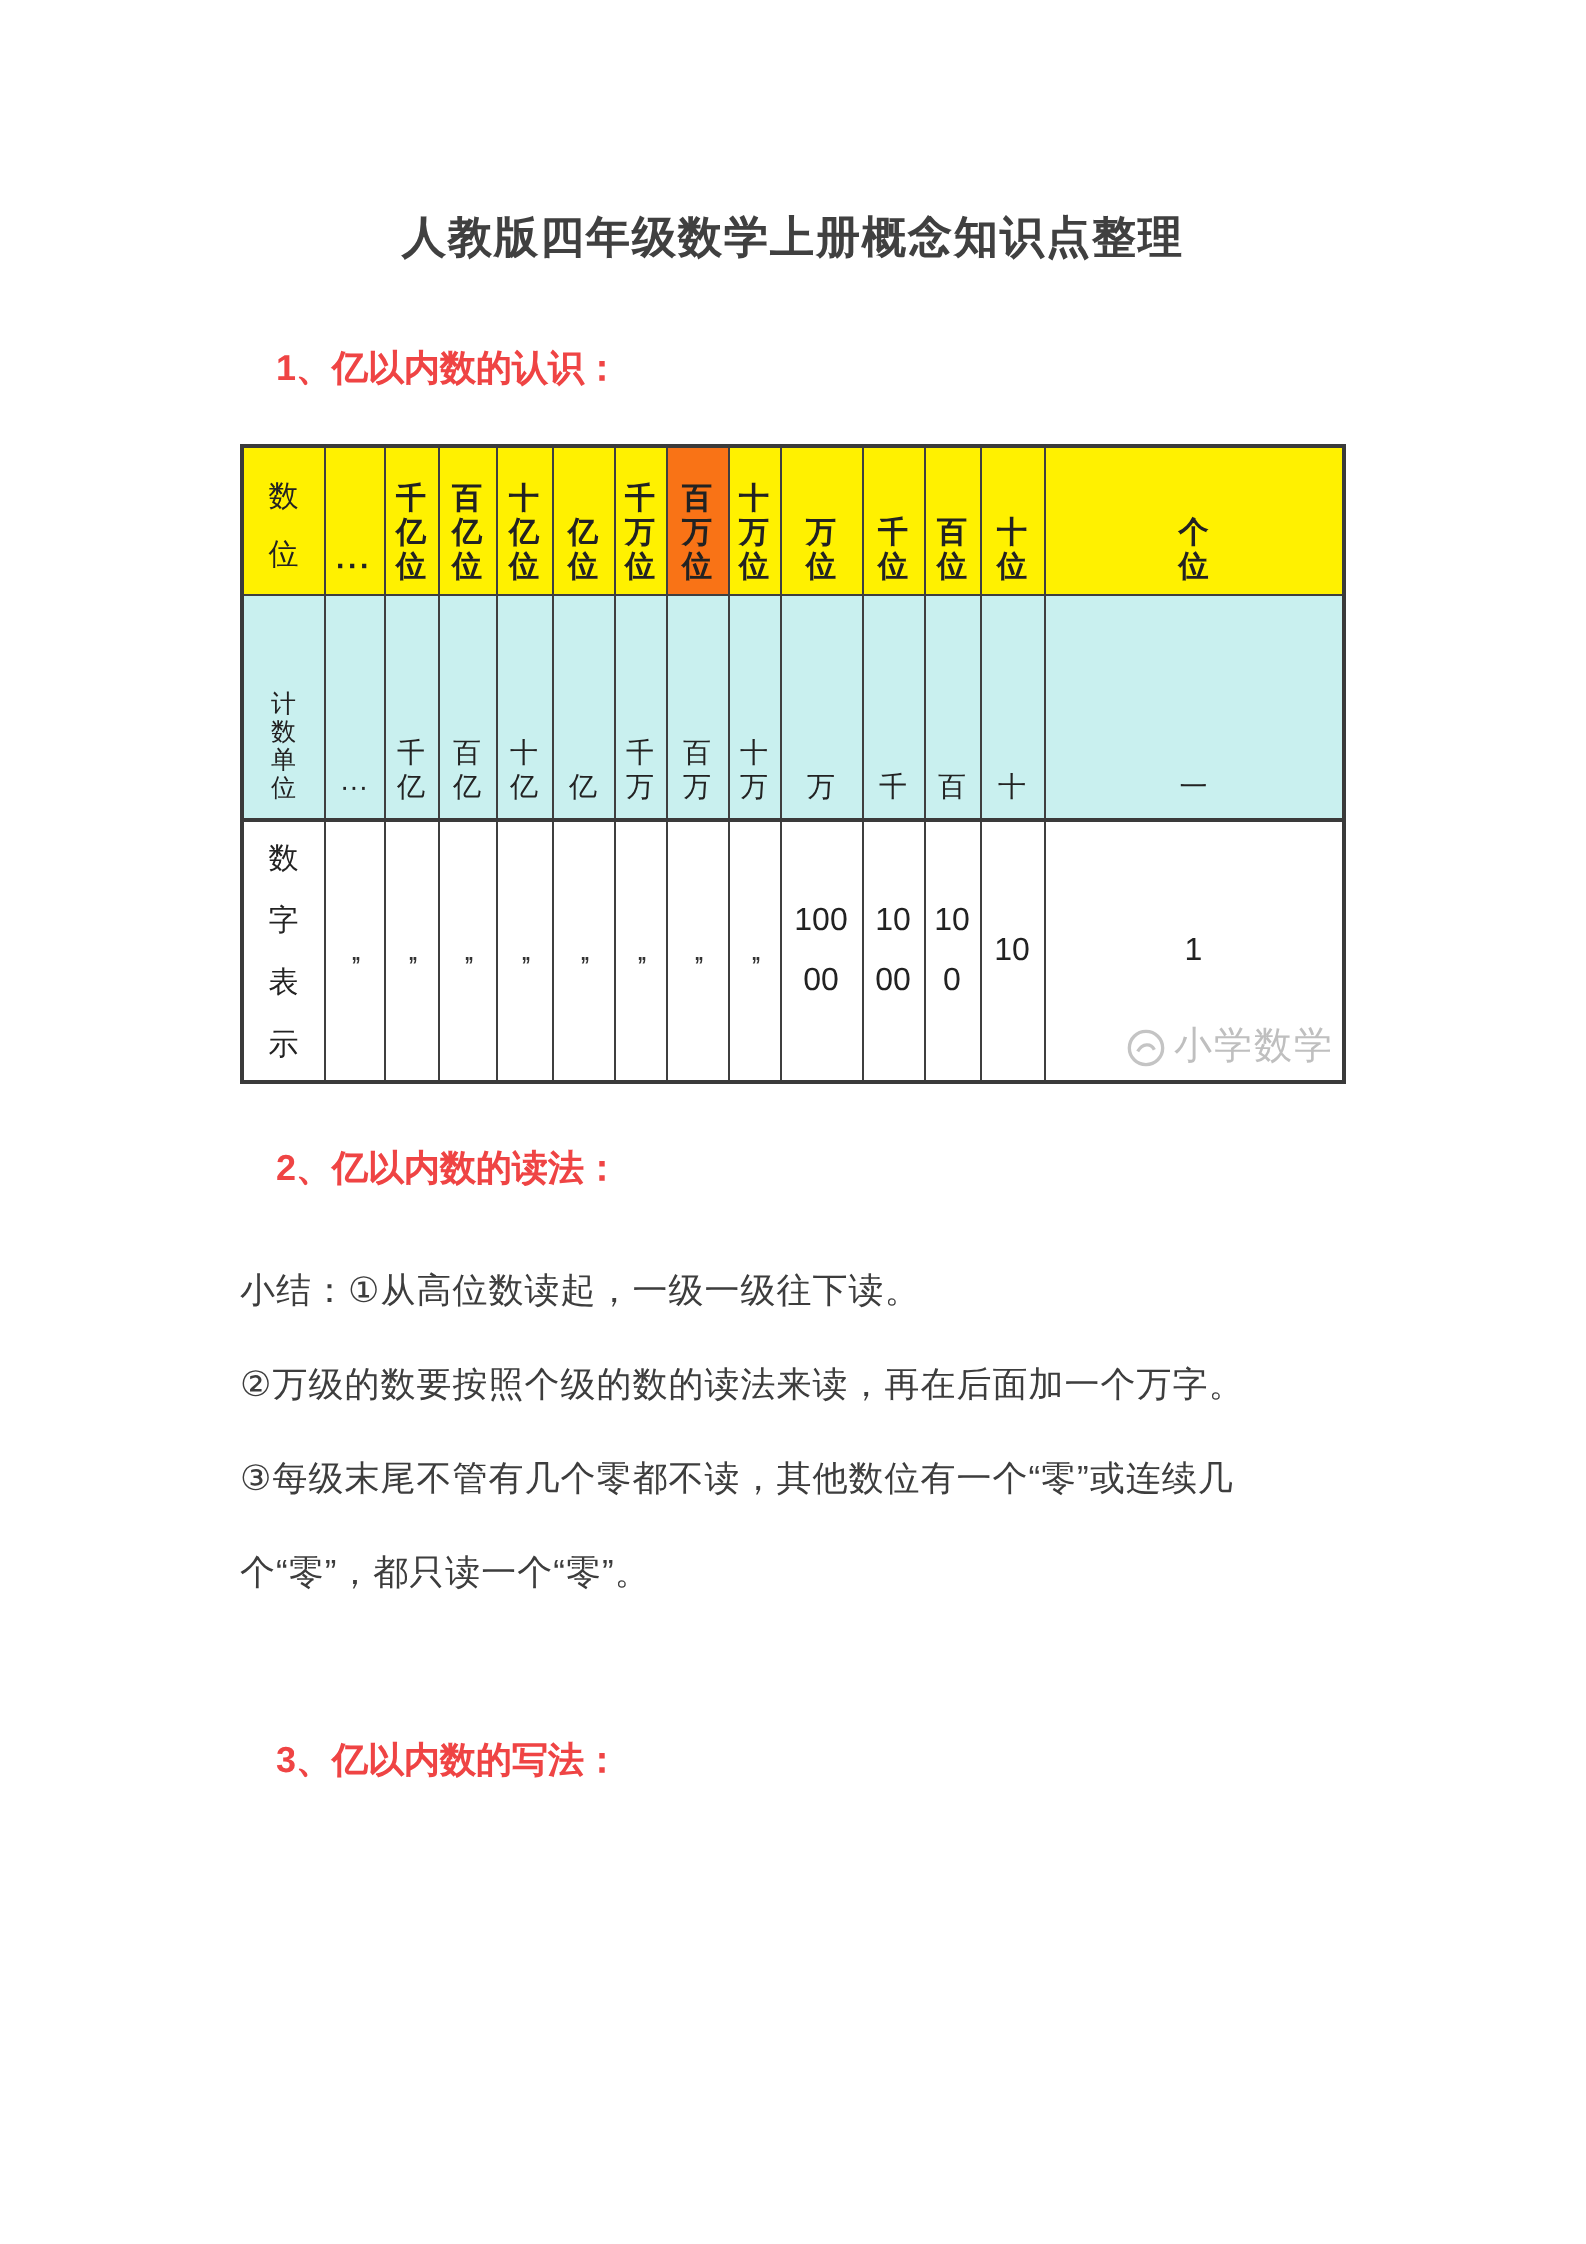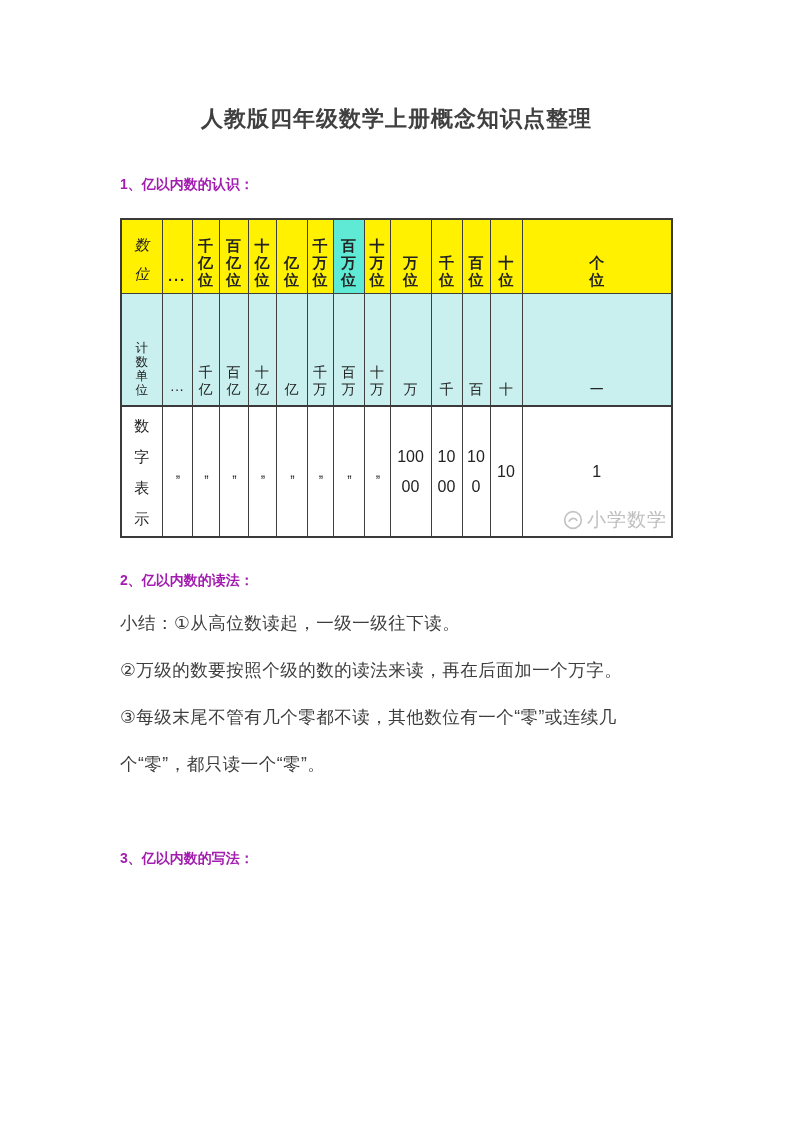--- a/index.html
+++ b/index.html
@@ -13,21 +13,21 @@
   .page{padding:104px 120px 24px 120px;width:553px;}
   .doc-title{
     text-align:center;font-size:22px;font-weight:bold;color:#404040;
     margin:0 0 30px 0;letter-spacing:1px;
   }
   .doc-subtitle{
     text-align:center;font-size:19px;font-weight:bold;color:#2a2a2a;
     margin:0 0 26px 0;letter-spacing:1px;
   }
   .sec-heading{
-    font-size:14px;font-weight:bold;color:#a21caf;margin:0;line-height:40px;
+    font-size:18px;font-weight:bold;color:#ef4444;margin:18px;line-height:40px;
   }
   .body-text{
     font-size:17.5px;color:#3d3d3d;margin:0;line-height:47px;
     letter-spacing:0.5px;
   }
   
   table.pv{
     border-collapse:collapse;table-layout:fixed;
     width:551px;margin:14px 0 22px 0;
     border:2px solid #3a3a3a;
@@ -83,28 +83,28 @@
         <col style="width:31px">
         <col style="width:28px">
       <col style="width:32px">
         <col style="width:150px">
     </colgroup>
 
     <tbody>
 
 
     <tr class="r-place">
-      <td style="background-color: rgb(255, 241, 0); font-style: italic;"><span class="v hdr">数位</span></td>
+      <td style="background-color: rgb(255, 241, 0);"><span class="v hdr">数位</span></td>
       <td style="background-color: rgb(255, 241, 0);"><span class="dots">···</span></td>
       <td style="background-color: rgb(255, 241, 0);"><span class="v">千亿位</span></td>
       <td style="background-color: rgb(255, 241, 0);"><span class="v">百亿位</span></td>
       <td style="background-color: rgb(255, 241, 0);"><span class="v">十亿位</span></td>
       <td style="background-color: rgb(255, 241, 0);"><span class="v">亿位</span></td>
       <td style="background-color: rgb(255, 241, 0);"><span class="v">千万位</span></td>
-      <td style="background-color: #5eead4;"><span class="v">百万位</span></td>
+      <td style="background-color: #f97316;"><span class="v">百万位</span></td>
       <td style="background-color: rgb(255, 241, 0);"><span class="v">十万位</span></td>
       <td style="background-color: rgb(255, 241, 0);"><span class="v">万位</span></td>
       <td style="background-color: rgb(255, 241, 0);"><span class="v">千位</span></td>
       <td style="background-color: rgb(255, 241, 0);"><span class="v">百位</span></td>
       <td style="background-color: rgb(255, 241, 0);"><span class="v">十位</span></td>
       <td style="background-color: rgb(255, 241, 0);"><span class="v">个位</span></td>
     </tr>
 
     <tr class="r-unit">
       <td style="background-color: rgb(201, 240, 239);"><span class="v hdr-small">计数单位</span></td>

